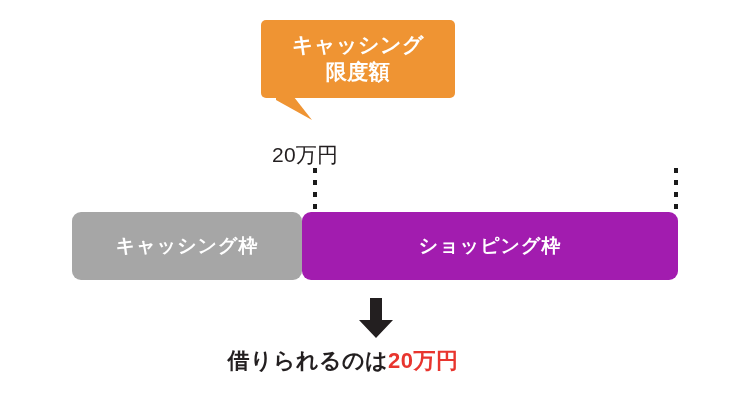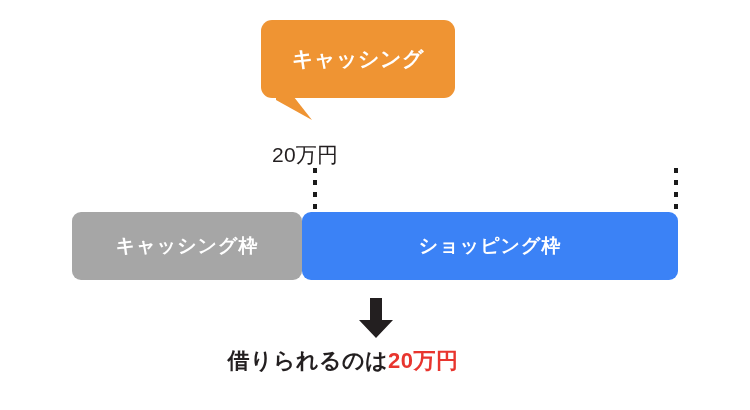--- a/index.html
+++ b/index.html
@@ -21,21 +21,21 @@
   }
 
   
   .callout {
     position: absolute;
     left: 261px;
     top: 20px;
     width: 194px;
     height: 78px;
     background: #ef9433;
-    border-radius: 11px;
+    border-radius: 5px;
     box-sizing: border-box;
     display: flex;
     flex-direction: column;
     align-items: center;
     justify-content: center;
     line-height: 1.28;
   }
   .callout-line {
     color: #ffffff;
     font-size: 21px;
@@ -91,21 +91,21 @@
   }
   .bar-seg {
     display: flex;
     align-items: center;
     justify-content: center;
     height: 100%;
     box-sizing: border-box;
     border-radius: 9px;
   }
   .bar-seg.cashing  { width: 244px; background: #a6a6a6; }
-  .bar-seg.shopping { width: 398px; background: #3b82f6; }
+  .bar-seg.shopping { width: 398px; background: #a21caf; }
   .bar-seg-label {
     color: #ffffff;
     font-size: 19px;
     font-weight: bold;
     letter-spacing: 1px;
     white-space: nowrap;
   }
 
   
   .down-arrow {
@@ -131,20 +131,21 @@
   .conclusion .plain     { color: #231f20; }
   .conclusion .highlight { color: #e8352e; }
 </style>
 </head>
 <body>
 
 <div id="canvas">
 
   <div class="callout">
     <span class="callout-line">キャッシング</span>
+    <span class="callout-line">限度額</span>
   </div>
 
   <div class="callout-tail">
     <svg width="40" height="30" viewBox="0 0 40 30">
       <path d="M0,0 L0,8 L36,28 L14,0 Z" fill="#ef9433"></path>
     </svg>
   </div>
 
   <div class="tick-label left">20万円</div>
 

